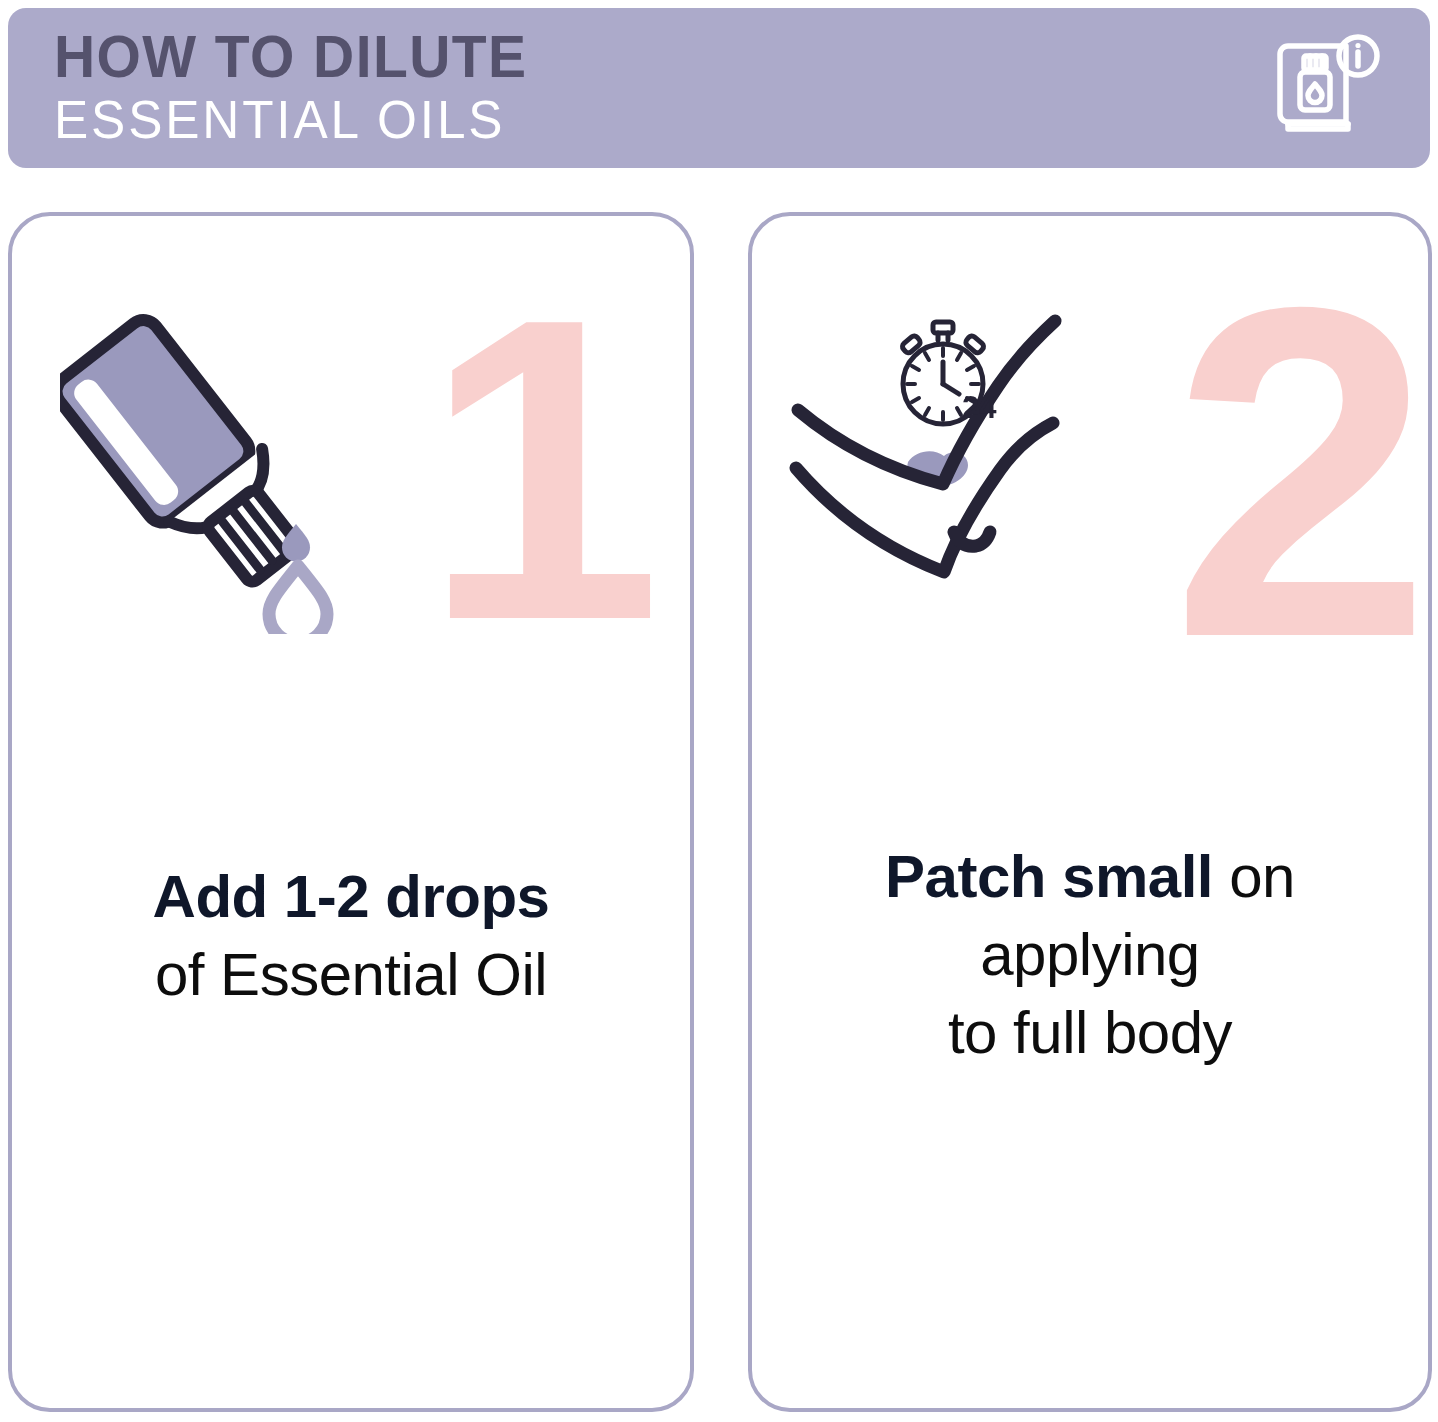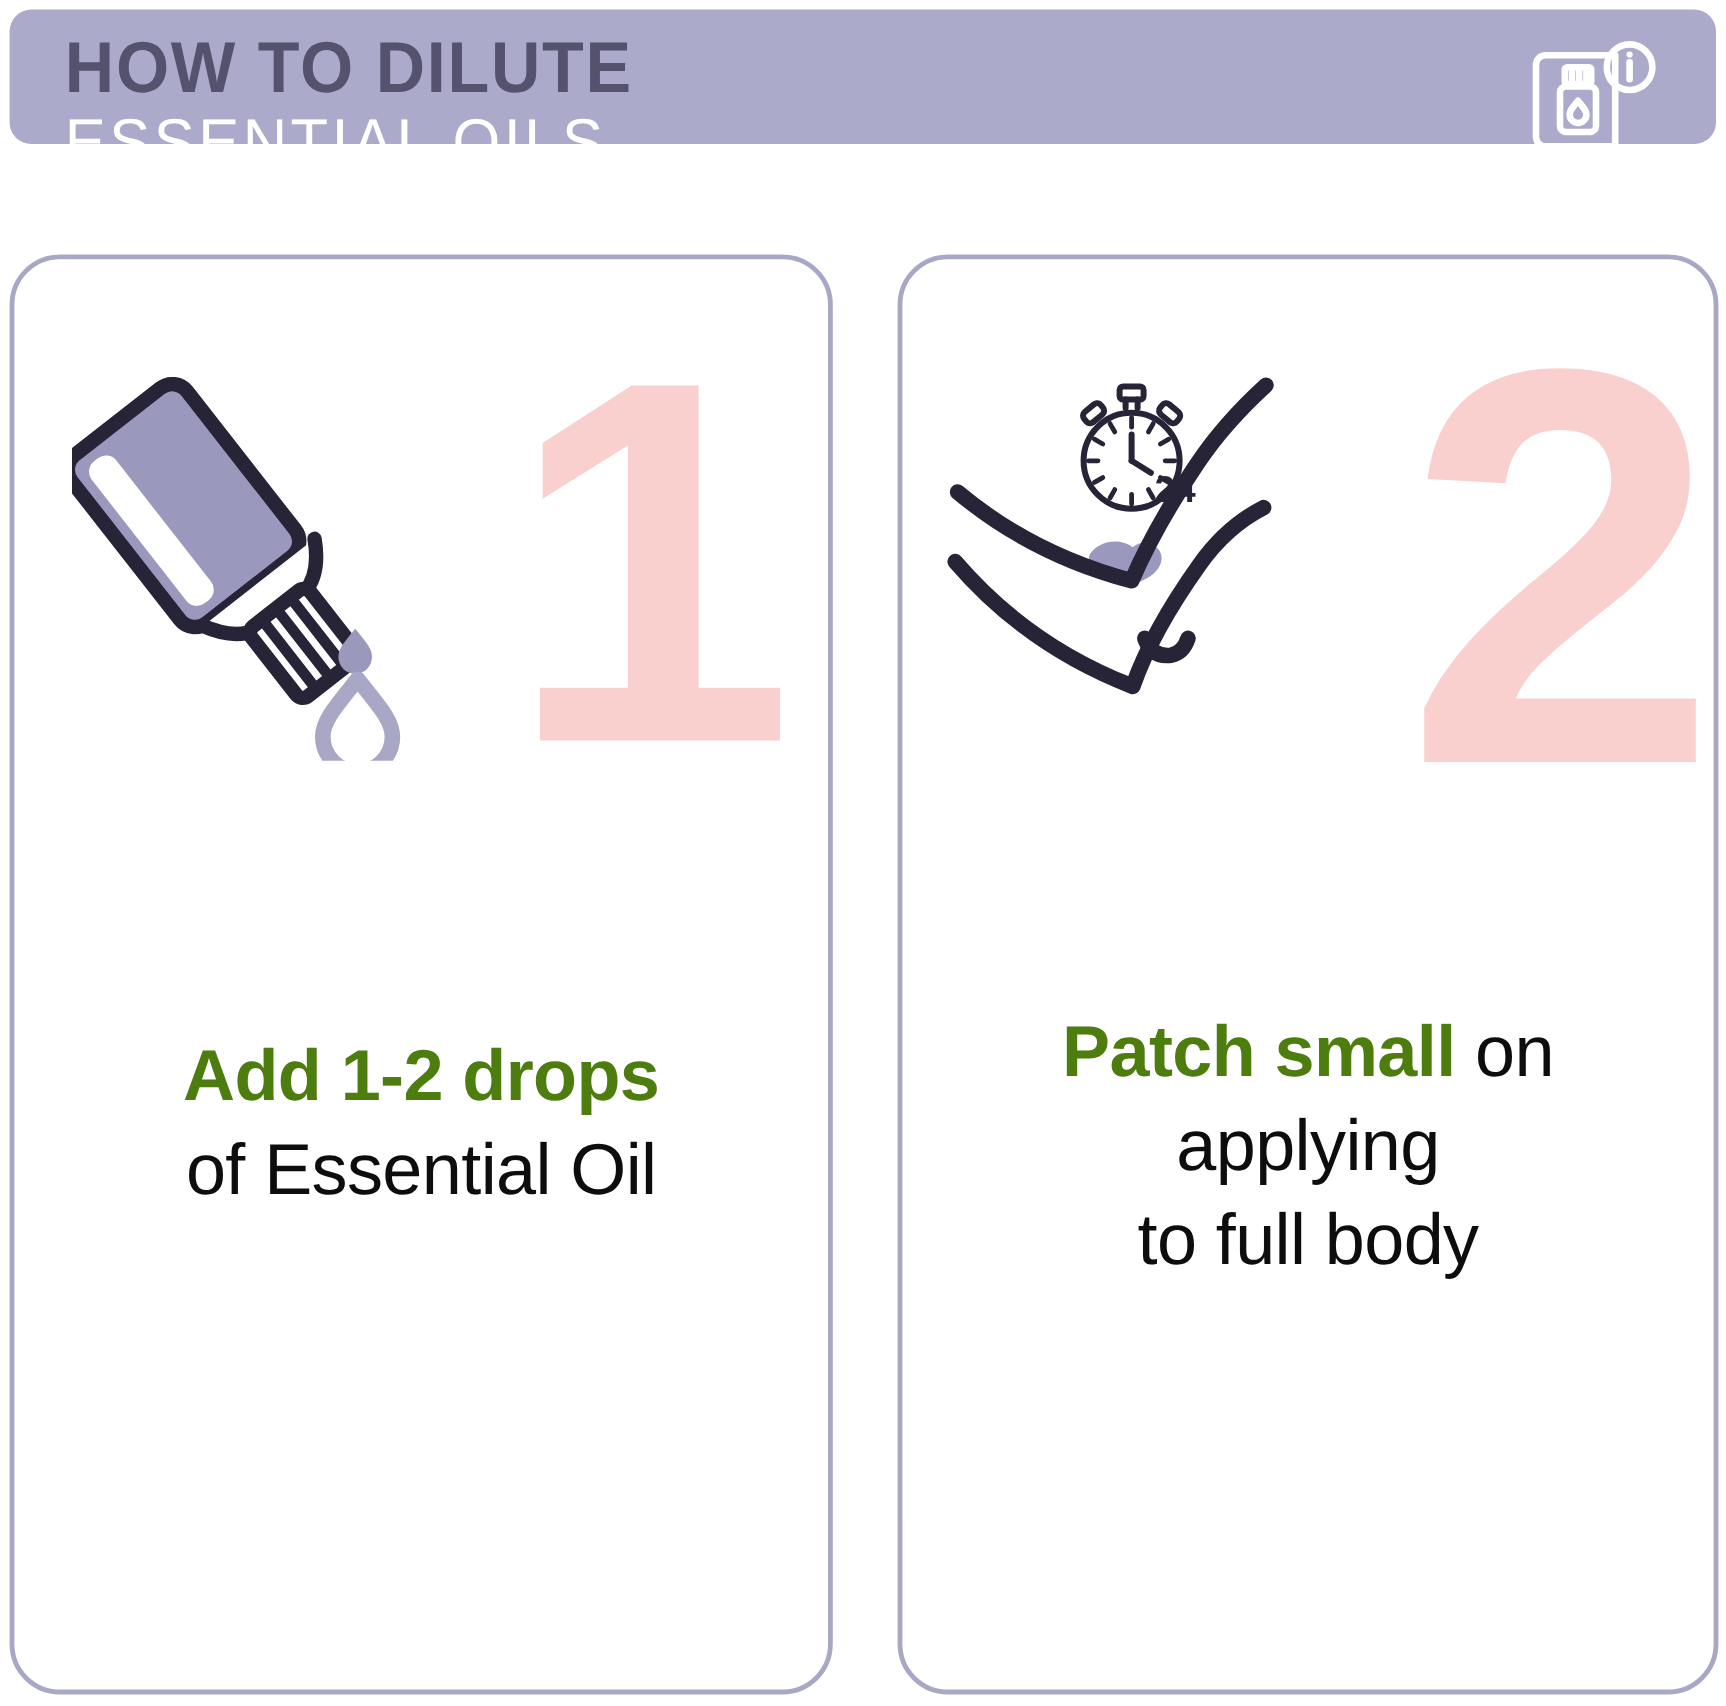--- a/index.html
+++ b/index.html
@@ -14,21 +14,21 @@
     overflow: hidden;
     position: relative;
   }
 
   
   .header-banner {
     position: absolute;
     left: 8px;
     top: 8px;
     width: 1422px;
-    height: 112px;
+    height: 160px;
     background: #ACAACA;
     border-radius: 18px;
     box-sizing: border-box;
   }
   .header-text-block {
     position: absolute;
     left: 46px;
     top: 18px;
   }
   .header-title-main {
@@ -125,21 +125,21 @@
     box-sizing: border-box;
     color: #0d0d0d;
     font-size: 60px;
     line-height: 1.30;
     font-weight: 400;
     letter-spacing: -0.5px;
   }
   .card-1 .card-text { top: 642px; }
   .card-2 .card-text { top: 622px; }
   .hl {
-    color: #4d7c0f;
+    color: #0f172a;
     font-weight: 700;
   }
   .text-line { white-space: nowrap; }
 </style>
 </head>
 <body>
 
 <div class="header-banner">
   <div class="header-text-block">
     <div class="header-title-main">HOW TO DILUTE</div>

